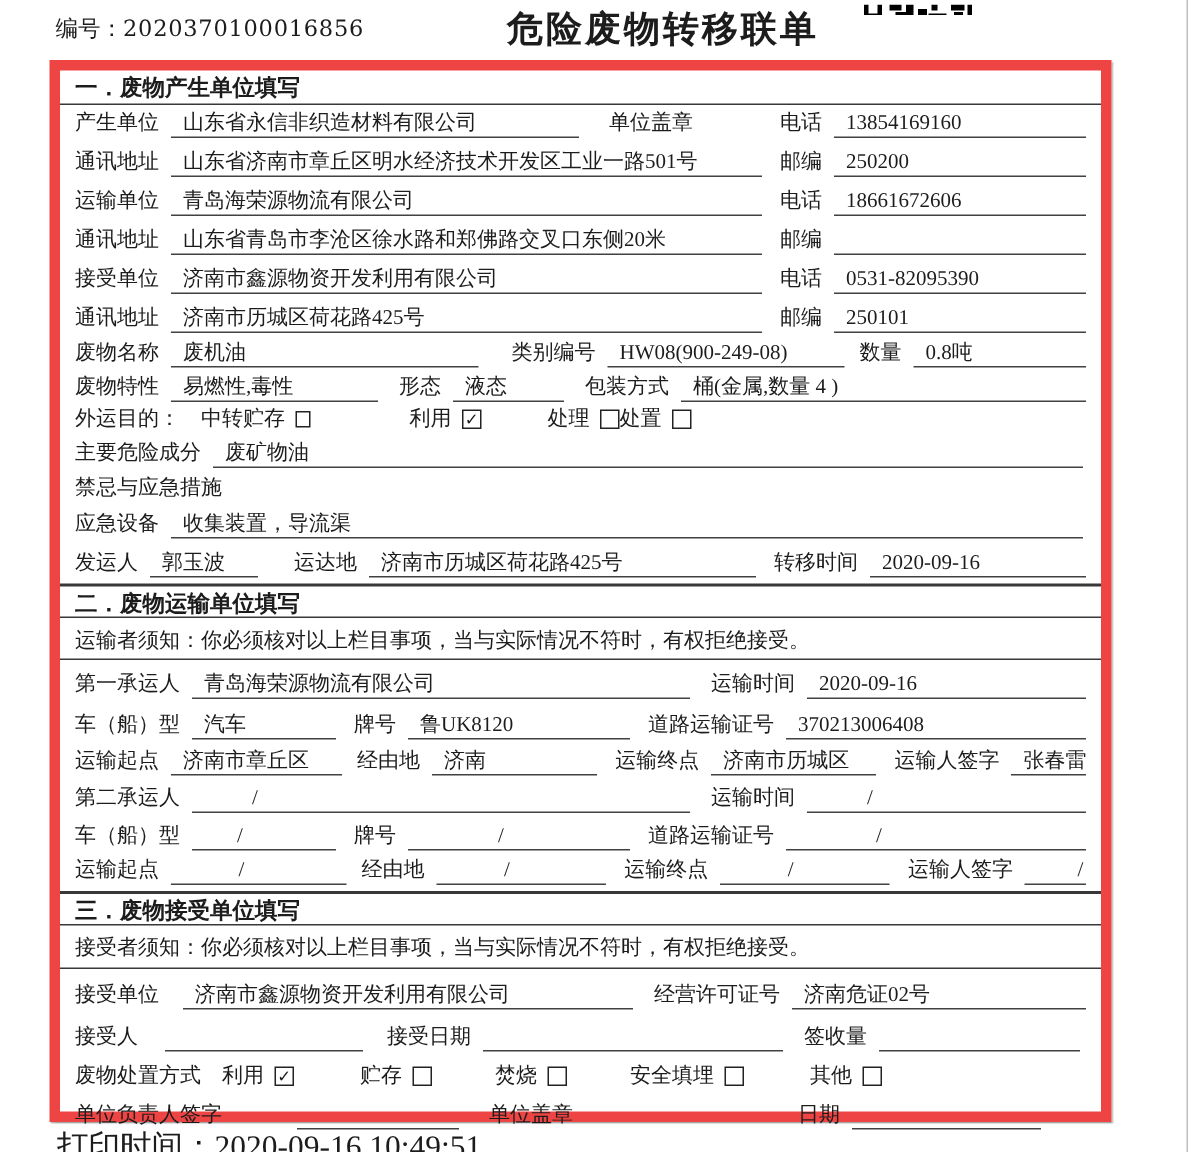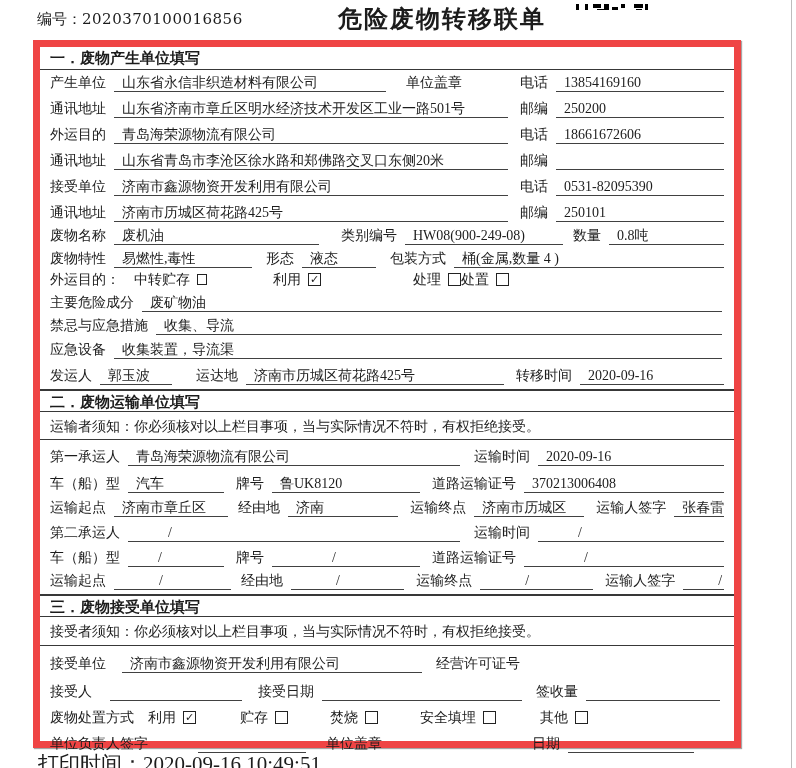--- a/index.html
+++ b/index.html
@@ -85,21 +85,21 @@
     </div>
 
     <div class="row" style="height:26px">
       <span class="lbl">通讯地址</span>
       <span class="u grow">山东省济南市章丘区明水经济技术开发区工业一路501号</span>
       <span class="lbl" style="margin-left:12px">邮编</span>
       <span class="u" style="width:168px">250200</span>
     </div>
 
     <div class="row" style="height:26px">
-      <span class="lbl">外运目的</span>
+      <span class="lbl">运输单位</span>
       <span class="u grow">青岛海荣源物流有限公司</span>
       <span class="lbl" style="margin-left:12px">电话</span>
       <span class="u" style="width:168px">18661672606</span>
     </div>
 
     <div class="row" style="height:26px">
       <span class="lbl">通讯地址</span>
       <span class="u grow">山东省青岛市李沧区徐水路和郑佛路交叉口东侧20米</span>
       <span class="lbl" style="margin-left:12px">邮编</span>
       <span class="u" style="width:168px"></span>
@@ -140,38 +140,37 @@
     <div class="row" style="height:21px">
       <span class="lbl">外运目的：</span>
       <span class="opt" style="margin-left:14px">
         <span class="lbl">中转贮存</span>
         <span class="cb sm"></span>
       </span>
       <span class="opt" style="margin-left:66px">
         <span class="lbl">利用</span>
         <span class="cb">✓</span>
       </span>
-      <span class="opt" style="margin-left:92px">
+      <span class="opt" style="margin-left:44px">
         <span class="lbl">处理</span>
         <span class="cb"></span>
       </span>
       <span class="opt" style="">
         <span class="lbl">处置</span>
         <span class="cb"></span>
       </span>
     </div>
 
     <div class="row" style="height:23px">
       <span class="lbl">主要危险成分</span>
       <span class="u grow" style="margin-right:2px">废矿物油</span>
     </div>
 
     <div class="row" style="height:23px">
       <span class="lbl">禁忌与应急措施</span>
-      <span class="u grow" style="margin-right:2px">收集、导流</span>
     </div>
 
     <div class="row" style="height:24px">
       <span class="lbl">应急设备</span>
       <span class="u grow" style="margin-right:2px">收集装置，导流渠</span>
     </div>
 
     <div class="row" style="height:26px">
       <span class="lbl">发运人</span>
       <span class="u" style="width:72px">郭玉波</span>
@@ -240,20 +239,21 @@
     </div>
 
     <div class="sec-title sec-sep" style="height:23px">三．废物接受单位填写</div>
 
     <div class="notice" style="height:29px">接受者须知：你必须核对以上栏目事项，当与实际情况不符时，有权拒绝接受。</div>
 
     <div class="row" style="height:31px">
       <span class="lbl">接受单位</span>
       <span class="u" style="width:300px; margin-left:16px">济南市鑫源物资开发利用有限公司</span>
       <span class="lbl" style="margin-left:14px">经营许可证号</span>
+      <span class="u grow">济南危证02号</span>
     </div>
 
     <div class="row" style="height:28px">
       <span class="lbl">接受人</span>
       <span class="u" style="width:132px; margin-left:18px"></span>
       <span class="lbl" style="margin-left:16px">接受日期</span>
       <span class="u" style="width:200px"></span>
       <span class="lbl" style="margin-left:14px">签收量</span>
       <span class="u grow" style="margin-right:4px"></span>
     </div>

